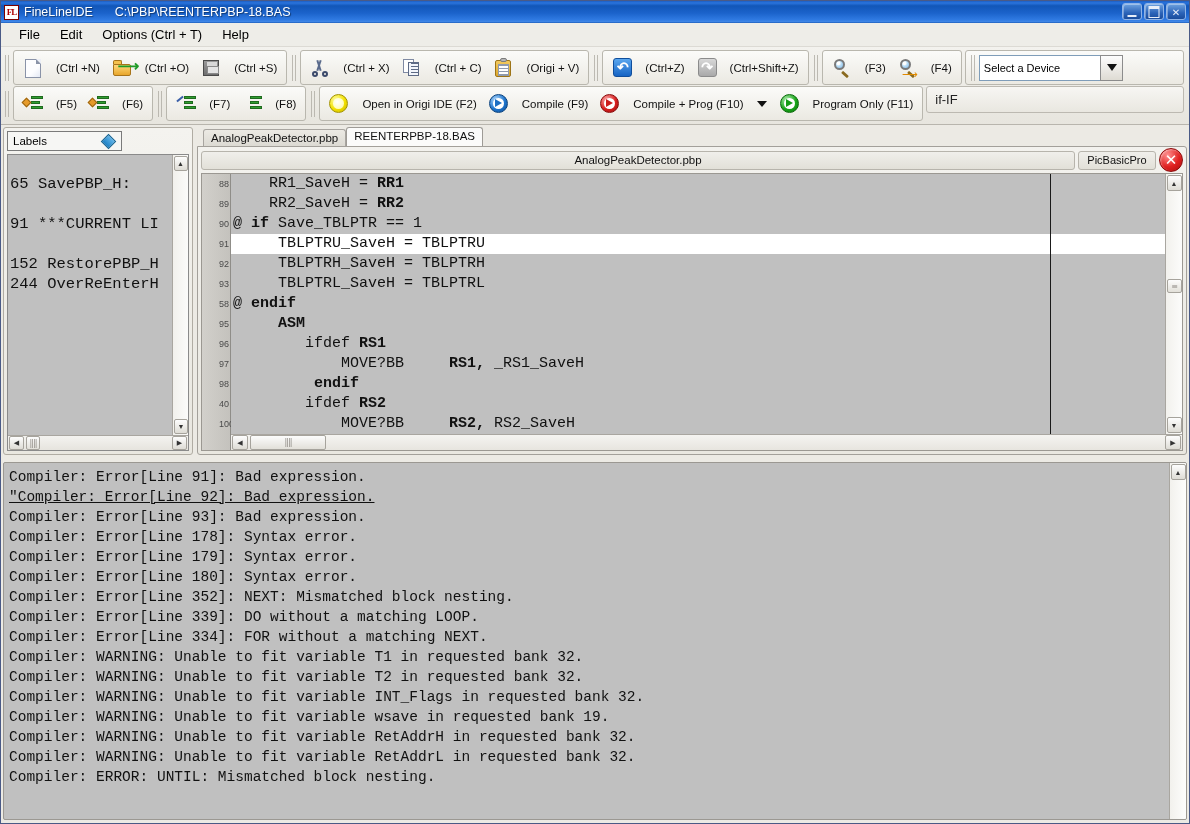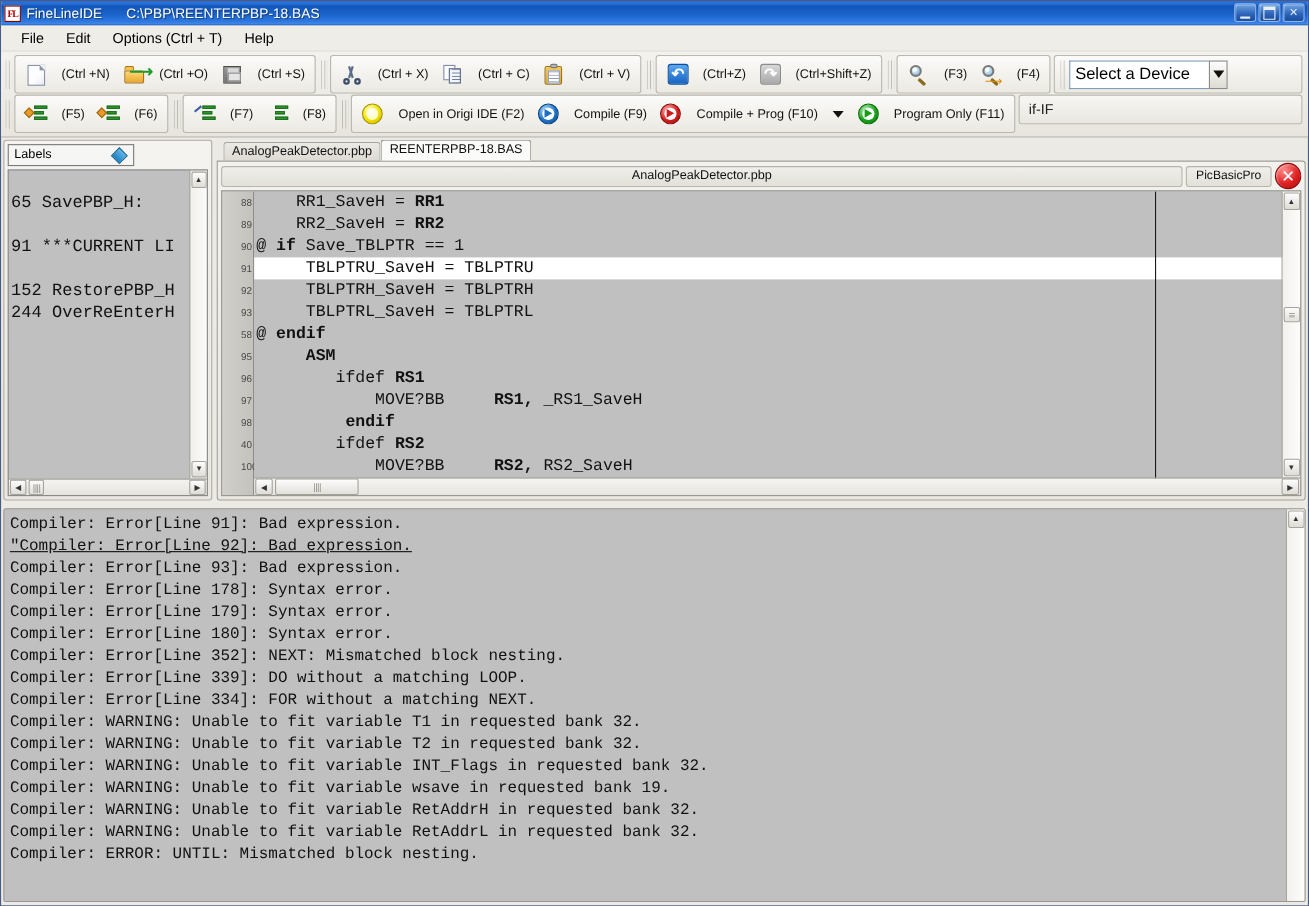--- a/index.html
+++ b/index.html
@@ -215,21 +215,21 @@
   
   .device-wrap {
     display:flex; align-items:center; flex:1 1 auto;
     border:1px solid #b9b7ae; border-radius:3px;
     background: linear-gradient(to bottom,#fbfbf9,#ebe9e2);
     padding: 0 3px; margin-right:3px;
   }
   .device-combo { display:flex; align-items:stretch; height:26px; width:144px; }
   .device-combo input {
     flex:1 1 auto; border:1px solid #7f9db9; border-right:none;
-    font-size:15px; padding:0 4px; font-family:"Liberation Sans",sans-serif;
+    font-size:11px; padding:0 4px; font-family:"Liberation Sans",sans-serif;
     background:#fff; color:#000; outline:none; min-width:0;
   }
   .device-combo .dd {
     width:28px; border:1px solid #8c8c8c;
     background: linear-gradient(to bottom,#fdfdfd,#dedbd3);
     display:flex; align-items:center; justify-content:center;
   }
   .dd-arrow { width:0;height:0;border-style:solid;border-width:7px 5px 0 5px;
               border-color:#111 transparent transparent transparent; }
 
@@ -503,21 +503,21 @@
           <span class="lbl">(Ctrl + C)</span>
         </div>
         <div class="tb-btn">
           <span class="ic">
               <span class="ic-paste" style="position:absolute;left:1px;top:1px;">
                 <span class="cb"></span>
                 <span class="pg"></span>
                 <span class="clip"></span>
               </span>
             </span>
-          <span class="lbl">(Ctrl + V)</span>
+          <span class="lbl">(Origi + V)</span>
         </div>
       </div>
 
       <div class="grip"></div>
       <div class="tb-group">
         <div class="tb-btn">
           <span class="ic">
               <span class="ic-sq ic-undo" style="position:absolute;left:1px;top:0px;">↶</span>
             </span>
           <span class="lbl">(Ctrl+Z)</span>

